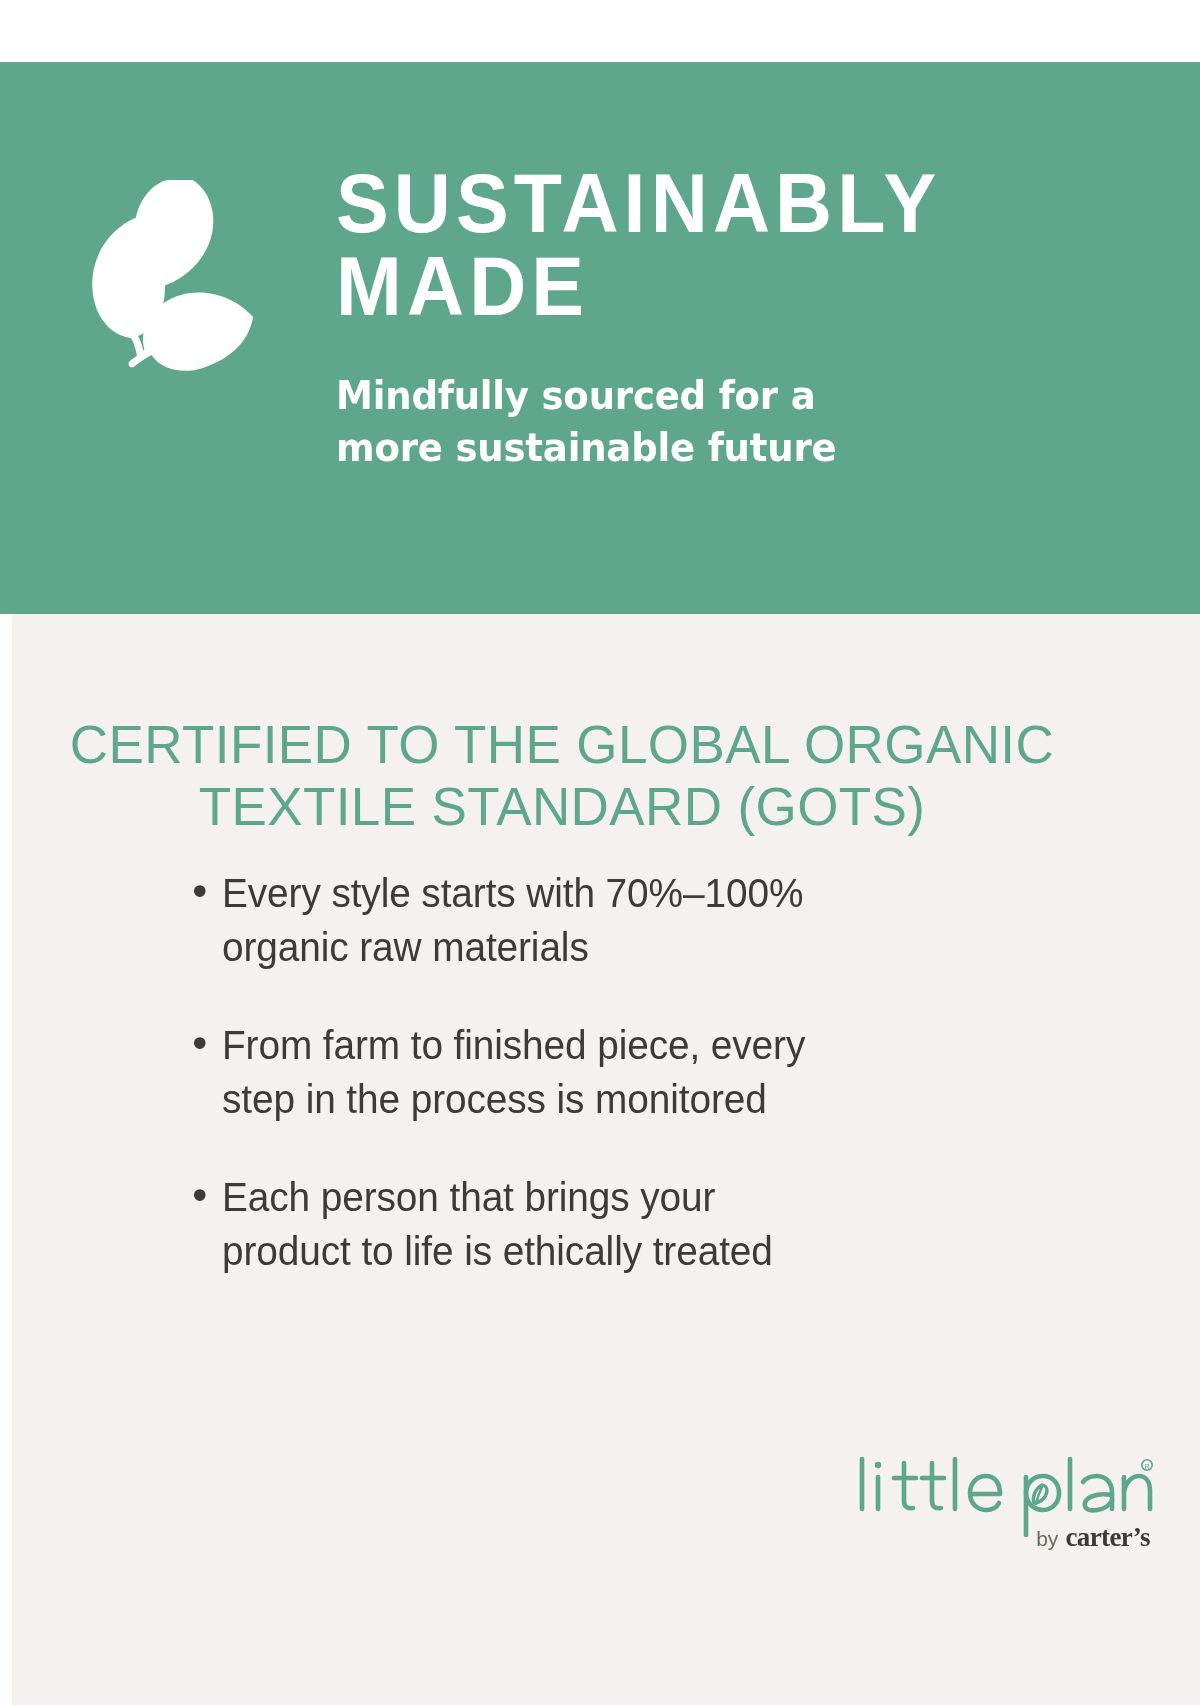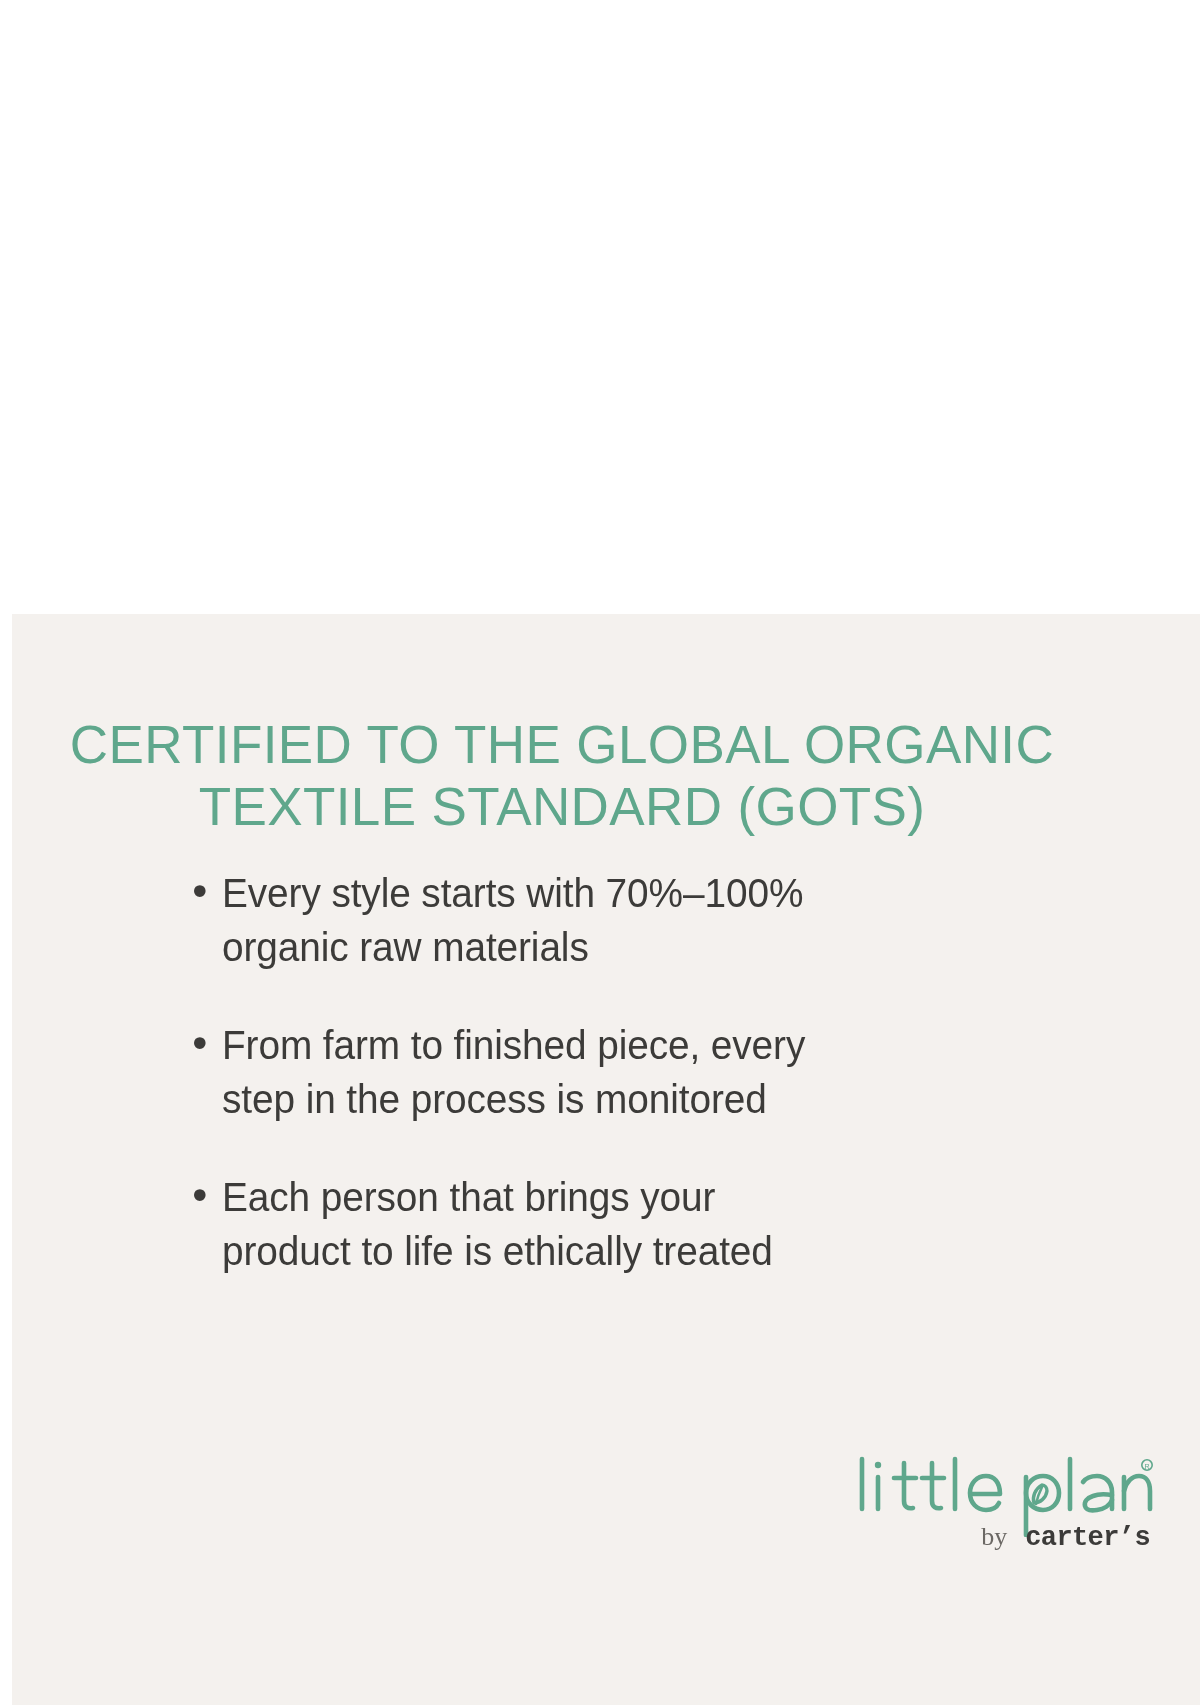--- a/index.html
+++ b/index.html
@@ -115,42 +115,69 @@
   }
   .brand-mark { position:relative; width:300px; height:86px; }
   .brand-mark svg { display:block; width:300px; height:86px; }
 
   .brand-by {
     position:absolute; right:4px; bottom:-16px;
     display:flex; align-items:baseline; gap:7px;
     color:#3C3B39;
   }
   .brand-by-word {
-    font-family:Liberation Serif, serif;
-    font-size:26px;
+    font-family:Liberation Sans, sans-serif;
+    font-size:21px;
     font-weight:normal;
     color:#6b6864;
     text-align:right;
   }
   .brand-by-carters {
-    font-family:Liberation Mono, monospace;
+    font-family:Liberation Serif, serif;
     font-size:27px;
     font-weight:bold;
     letter-spacing:-0.6px;
     color:#3C3B39;
-    margin-left:11px;
   }
 </style>
 </head>
 <body>
 
 <div class="page">
 
   <div class="top-gutter"></div>
 
+  <section class="hero">
+
+    <div class="hero-logo">
+      <svg viewBox="0 0 200 200" xmlns="http://www.w3.org/2000/svg" aria-hidden="true">
+
+        <g fill="#ffffff">
+          <path d="M72 36 C38 48 18 84 26 120 C31 143 47 156 63 158 C66 163 68 170 69 176 C70 181 77 180 76 175 C75 168 73 161 70 156 C86 150 97 130 97 108 C97 78 88 52 72 36 Z"></path>
+          <path d="M66 78 C58 92 55 112 58 130 C59 137 67 136 66 129 C63 112 66 95 73 82 C76 76 69 72 66 78 Z"></path>
+        </g>
+
+        <g fill="#ffffff">
+          <path d="M171 44 C150 18 110 8 81 26 C62 38 55 57 59 73 C55 77 49 81 44 84 C40 87 44 93 48 90 C54 86 60 82 66 79 C75 94 97 100 118 94 C147 86 166 68 171 44 Z" transform="translate(-4,-6) rotate(118 110 55)"></path>
+        </g>
+
+        <g fill="#ffffff">
+          <path d="M171 44 C150 18 110 8 81 26 C62 38 55 57 59 73 C55 77 49 81 44 84 C40 87 44 93 48 90 C54 86 60 82 66 79 C75 94 97 100 118 94 C147 86 166 68 171 44 Z" transform="translate(18,96) rotate(-2 110 55) scale(0.98)"></path>
+        </g>
+      </svg>
+    </div>
+
+    <div class="hero-text">
+      <h1 class="hero-title">SUSTAINABLY
+MADE</h1>
+      <p class="hero-sub">Mindfully sourced for a
+more sustainable future</p>
+    </div>
+
+  </section>
 
   <section class="panel">
 
     <h2 class="panel-heading">CERTIFIED TO THE GLOBAL ORGANIC
 TEXTILE STANDARD (GOTS)</h2>
 
     <ul class="bullets">
 
       <li class="bullet">
         <span class="bullet-dot">•</span>

